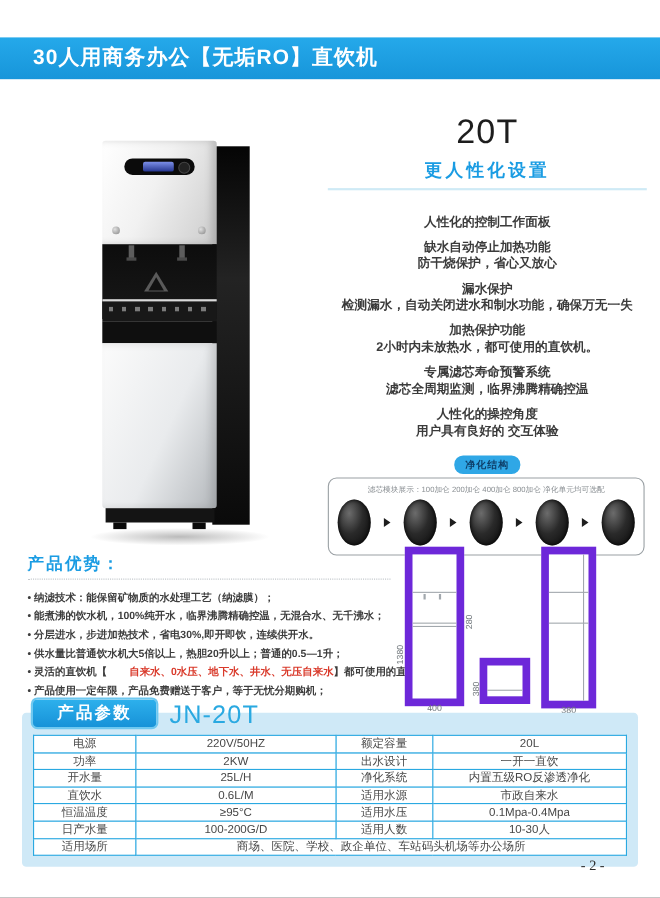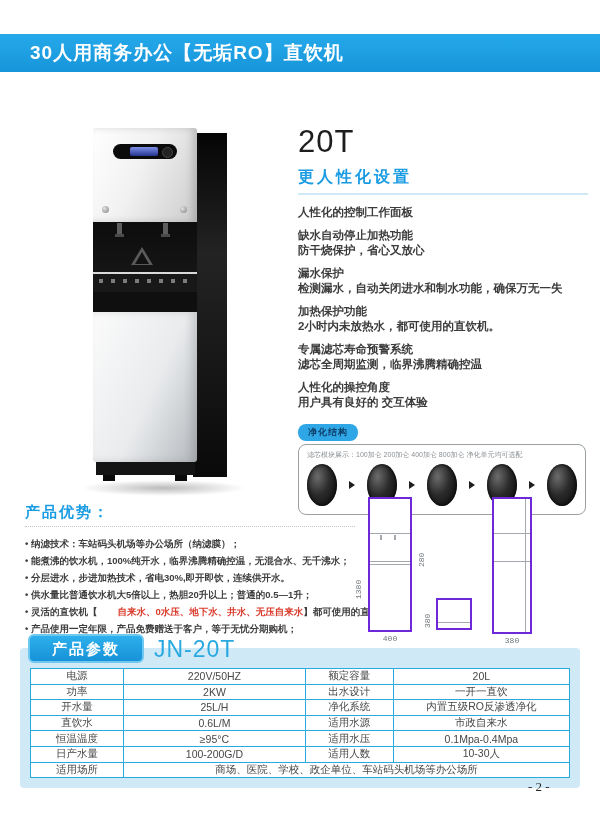--- a/index.html
+++ b/index.html
@@ -41,25 +41,25 @@
   .m-door{left:0;top:184px;width:104px;height:150px;
           background:linear-gradient(115deg,#fbfbfb 0%,#e9ebed 55%,#b4b8bc 100%);
           box-shadow:inset -5px 0 8px rgba(0,0,0,.12);border-radius:0 0 3px 3px;}
   .m-base{left:3px;top:334px;width:99px;height:13px;background:#141414;}
   .m-foot{top:347px;width:12px;height:6px;background:#0a0a0a;}
   .m-foot.fl{left:10px;} .m-foot.fr{left:82px;}
   .m-shadow{left:-12px;top:352px;width:165px;height:16px;
             background:radial-gradient(ellipse at center,rgba(60,60,60,.35),rgba(0,0,0,0) 70%);}
 
   
-  .right-col{position:absolute;left:298px;top:124px;width:290px;}
+  .right-col{position:absolute;left:298px;top:102px;width:290px;text-align:center;}
   .model20t{font-size:31px;color:#1d1d1d;letter-spacing:1px;}
   .hum-title{margin-top:7px;font-size:16px;font-weight:bold;color:#1a9ce3;letter-spacing:3px;
              padding-bottom:5px;border-bottom:2px solid #cfeaf6;}
-  .feats{margin-top:10px;}
+  .feats{margin-top:22px;}
   .feat{margin-bottom:7px;font-size:11.5px;font-weight:bold;color:#3b3b3b;line-height:15.5px;}
   .badge{display:inline-block;margin-top:6px;background:#2fa7e6;color:#0e3e68;font-size:9px;
          font-weight:bold;padding:2px 10px;border-radius:8px;letter-spacing:1px;}
   .fbox{margin-top:3px;width:270px;border:1px solid #9aa0a4;border-radius:8px;
         padding:5px 8px 8px;background:#fff;}
   .fcap{font-size:7px;color:#8a8f93;white-space:nowrap;overflow:hidden;}
   .frow{display:flex;align-items:center;justify-content:space-between;margin-top:4px;}
   .oval{width:30px;height:42px;border-radius:50%;
         background:radial-gradient(ellipse at 35% 30%,#6c6c6c 0%,#2a2a2a 45%,#080808 100%);
         box-shadow:inset 0 0 4px #000;}
@@ -70,21 +70,21 @@
   .advantages{position:absolute;left:25px;top:503px;width:352px;}
   .adv-title{font-size:15px;font-weight:bold;color:#1a9ce3;letter-spacing:2px;
              padding-bottom:4px;border-bottom:1px dotted #c3c8cc;width:330px;}
   .advantages ul{list-style:none;margin:8px 0 0;padding:0;}
   .advantages li{font-size:9.5px;font-weight:bold;color:#3d3d3d;line-height:17px;white-space:nowrap;}
   .advantages li::before{content:"• ";color:#3d3d3d;}
   .red{color:#d93a2b;padding-left:20px;}
 
   
   .dims{position:absolute;left:0;top:0;}
-  .dims .box{position:absolute;border:2px solid #6d28d9;background:#fff;font-family:Liberation Mono, monospace;}
+  .dims .box{position:absolute;border:7px solid #6d28d9;background:#fff;}
   .dims .hl{position:absolute;left:0;width:100%;height:0;border-top:1px solid #a2a8ad;}
   .dims .vl{position:absolute;top:0;height:100%;width:0;border-left:1px solid #a2a8ad;}
   .dims .dlabel{position:absolute;font-size:8px;color:#6e757a;}
   .vert{writing-mode:vertical-rl;transform:rotate(180deg);}
   .d-front{left:368px;top:497px;width:40px;height:131px;}
   .d-top{left:436px;top:598px;width:32px;height:28px;}
   .d-sideview{left:492px;top:497px;width:36px;height:133px;}
   .tapmark{position:absolute;width:2px;height:5px;background:#a2a8ad;}
 
   
@@ -181,21 +181,21 @@
         <div class="oval"></div>
         <div class="farrow"></div>
         <div class="oval"></div>
       </div>
     </div>
   </div>
 
   <div class="advantages">
     <div class="adv-title">产品优势：</div>
     <ul>
-      <li><span>纳滤技术：车站码头机场等办公场所（纳滤膜）；</span></li>
+      <li><span>纳滤技术：能保留矿物质的水处理工艺（纳滤膜）；</span></li>
       <li><span>能煮沸的饮水机，100%纯开水，临界沸腾精确控温，无混合水、无千沸水；</span></li>
       <li><span>分层进水，步进加热技术，省电30%,即开即饮，连续供开水。</span></li>
       <li><span>供水量比普通饮水机大5倍以上，热胆20升以上；普通的0.5—1升；</span></li>
       <li><span>灵活的直饮机【</span><span class="red">自来水、0水压、地下水、井水、无压自来水</span><span>】都可使用的直饮机</span></li>
       <li><span>产品使用一定年限，产品免费赠送于客户，等于无忧分期购机；</span></li>
     </ul>
   </div>
 
   <div class="dims">
     <div class="box d-front">

